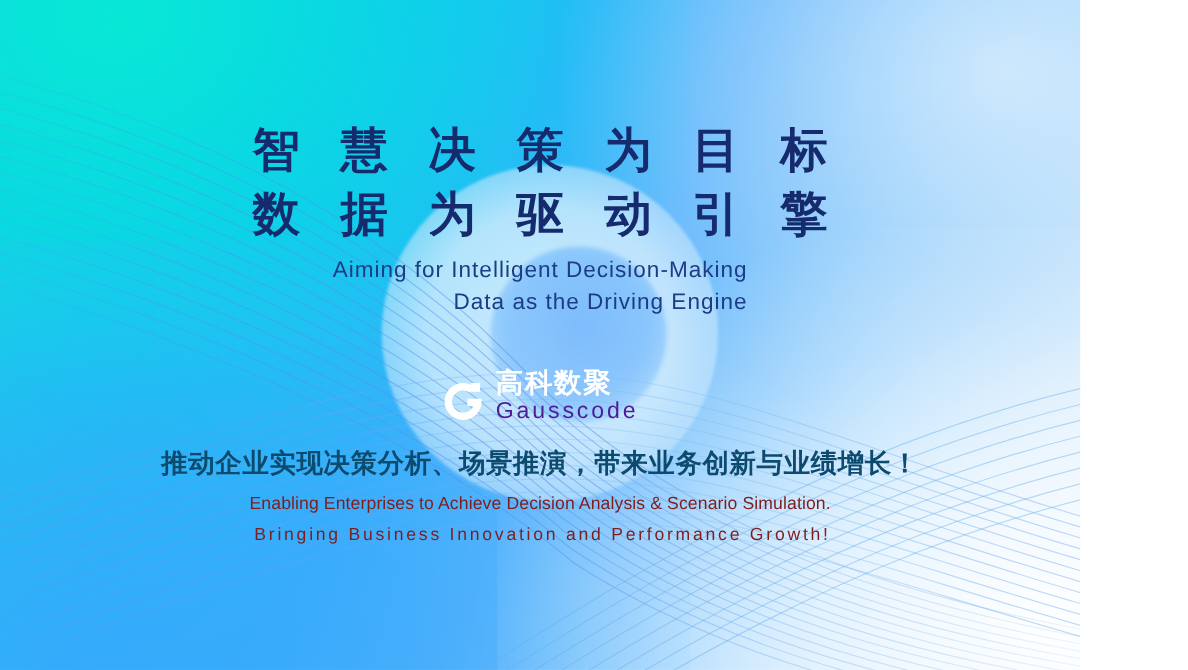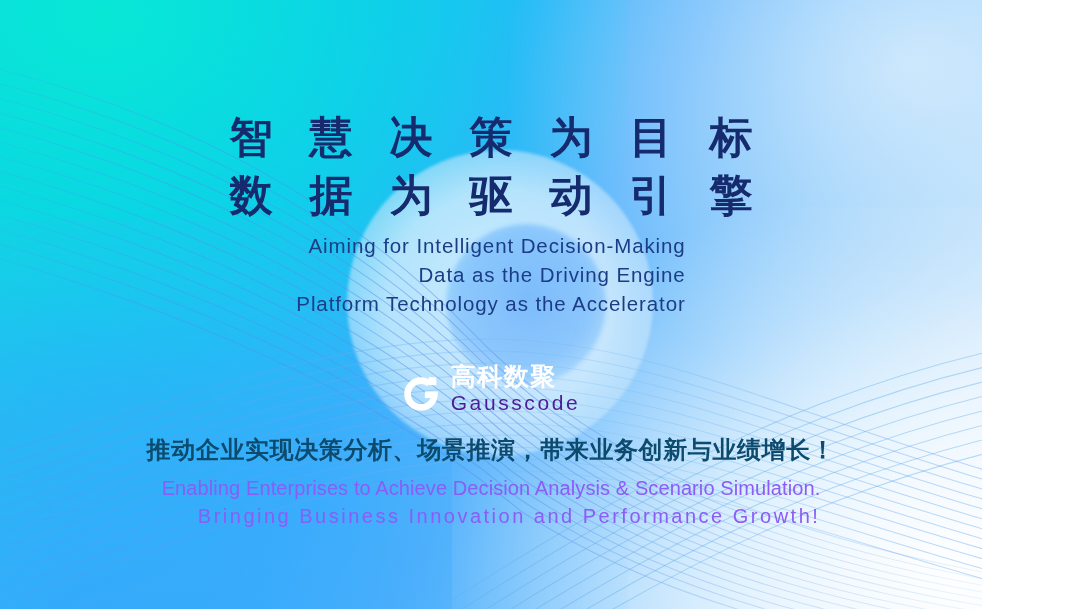--- a/index.html
+++ b/index.html
@@ -190,22 +190,22 @@
     margin-top: 21px;
     color: #0c4a6e;
     font-family: "DejaVu Sans", "Liberation Sans", sans-serif;
     font-weight: bold;
     font-size: 24px;
     letter-spacing: 0.6px;
     white-space: nowrap;
   }
   .tagline-en {
     margin-top: 9px;
-    color: #8b5cf6;
-    font-size: 20px;
+    color: #7f1d1d;
+    font-size: 16px;
     line-height: 26px;
     white-space: nowrap;
   }
   .tagline-en .te1 { display: block; letter-spacing: 0.1px; }
   .tagline-en .te2 { display: block; letter-spacing: 2.5px; margin-top: 2px; text-align: right; }
 </style>
 </head>
 <body>
 
 <div id="stage">
@@ -297,21 +297,20 @@
   <div class="content">
 
     <div class="headline">
       <span class="hl-line">智 慧 决 策 为 目 标</span>
       <span class="hl-line">数 据 为 驱 动 引 擎</span>
     </div>
 
     <div class="subs">
       <span class="sub-line">Aiming for Intelligent Decision-Making</span>
       <span class="sub-line">Data as the Driving Engine</span>
-      <span class="sub-line">Platform Technology as the Accelerator</span>
     </div>
 
     <div class="logo-wrap">
       <svg class="logo-mark" viewBox="0 0 38 38" aria-hidden="true">
         <path d="M19 2.2 C 9.7 2.2 2.2 9.7 2.2 19 C 2.2 28.3 9.7 35.8 19 35.8 C 28.3 35.8 35.8 28.3 35.8 19 L 35.8 16.6 L 22.9 16.6 L 22.9 23.0 L 28.6 23.0 C 26.9 26.6 23.2 29.1 19 29.1 C 13.4 29.1 8.9 24.6 8.9 19 C 8.9 13.4 13.4 8.9 19 8.9 C 21.3 8.9 23.4 9.6 25.1 10.9 L 29.9 6.1 C 26.9 3.7 23.1 2.2 19 2.2 Z" fill="#ffffff"></path>
         <rect x="26.4" y="2.2" width="8.0" height="8.0" fill="#ffffff"></rect>
       </svg>
       <div class="logo-text">
         <span class="logo-cn">高科数聚</span>
         <span class="logo-en">Gausscode</span>

